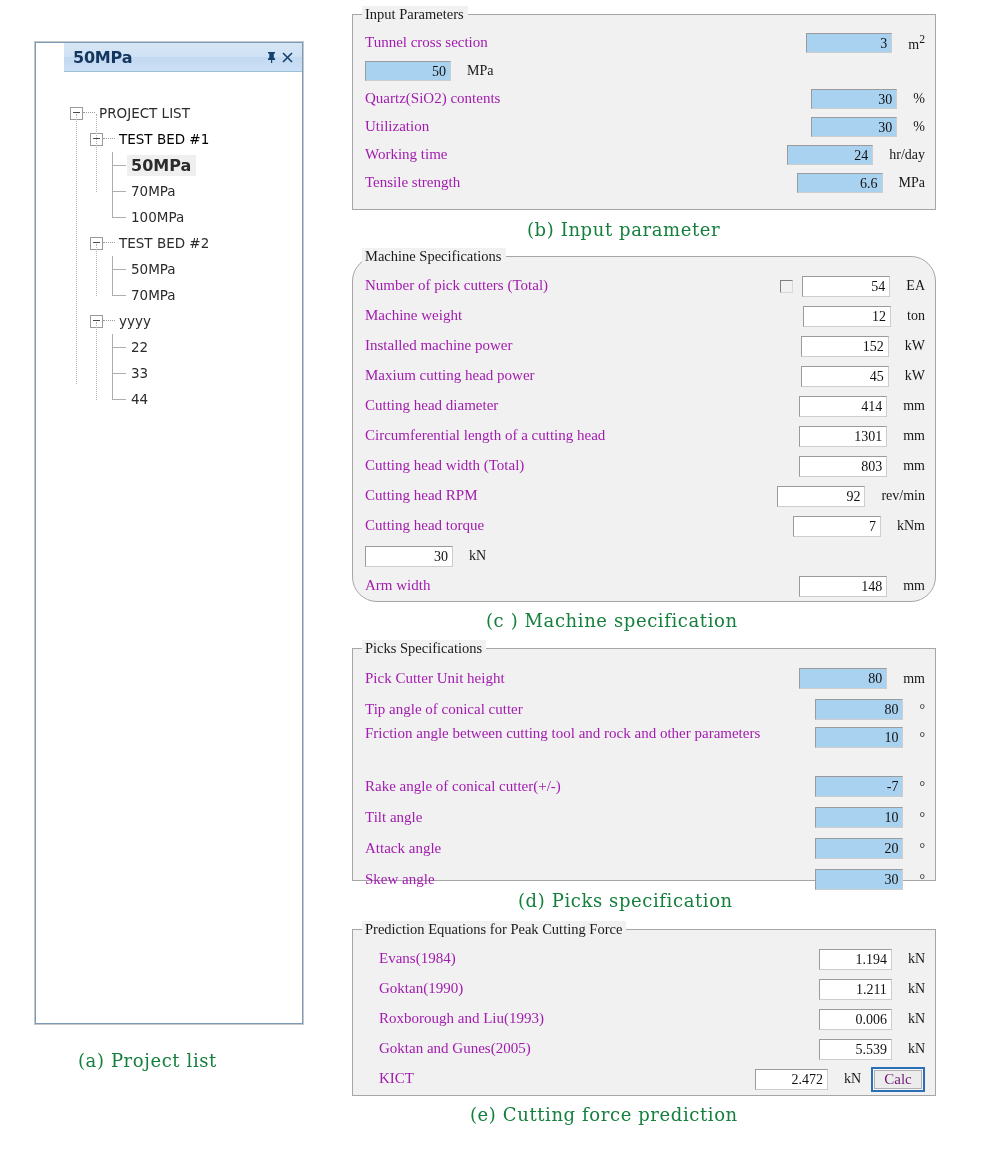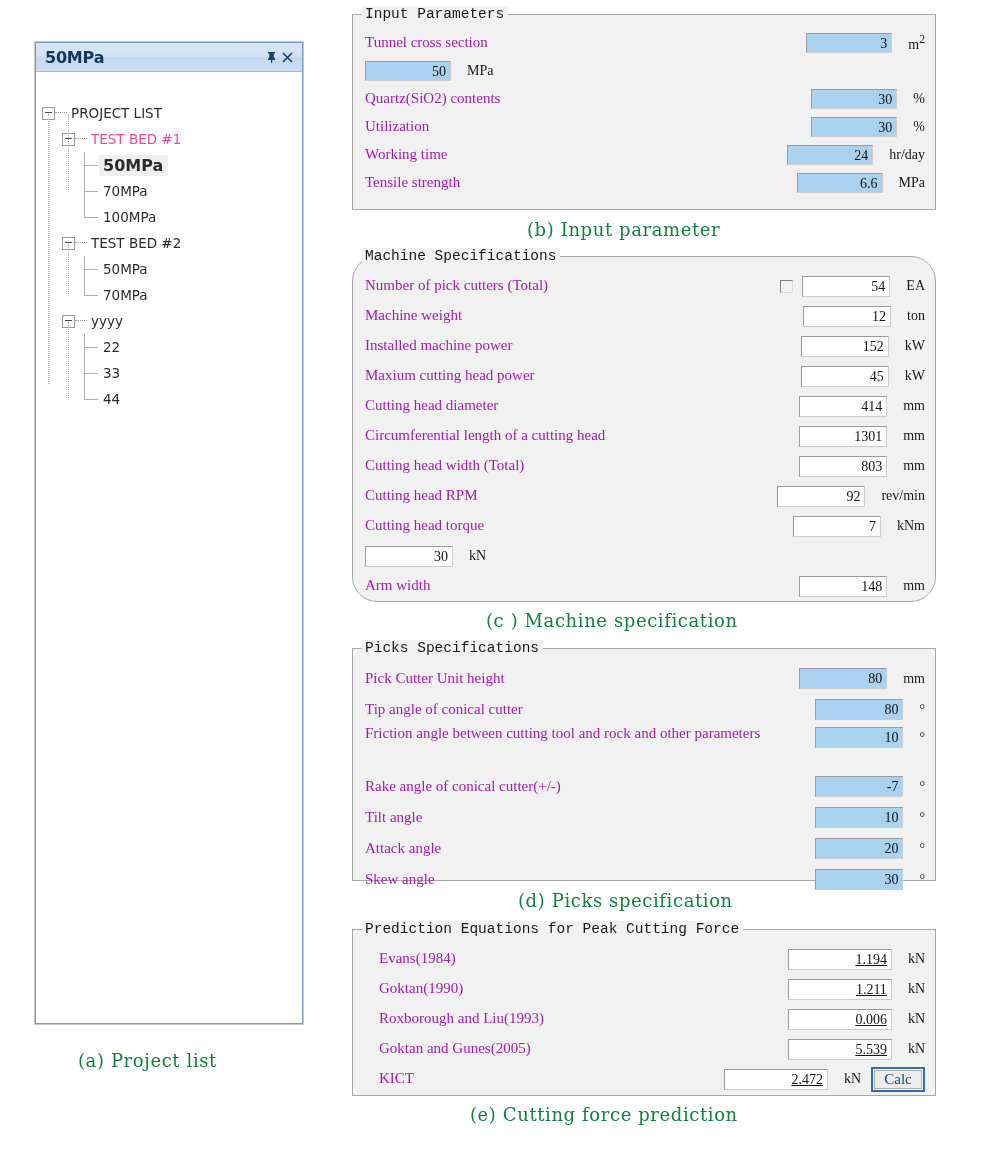--- a/index.html
+++ b/index.html
@@ -20,20 +20,21 @@
   #project-panel {
     position: absolute;
     left: 35px;
     top: 42px;
     width: 268px;
     height: 982px;
     border: 1px solid #7a9ab8;
     background: #ffffff;
     box-sizing: border-box;
     box-shadow: 0 0 0 1px #c8c8c8;
+    padding-left: 28px;
   }
   #panel-titlebar {
     height: 29px;
     background: linear-gradient(to bottom, #d6e6f6 0%, #cfe1f4 48%, #c2d9f0 52%, #cbe0f5 100%);
     border-bottom: 1px solid #9dbcd8;
     display: flex;
     align-items: center;
     padding: 0 7px 0 9px;
     box-sizing: border-box;
   }
@@ -108,21 +109,21 @@
   .leaf-elbow::after {
     content: "";
     position: absolute;
     left: 2px;
     right: 1px;
     top: 50%;
     border-top: 1px solid #adadad;
   }
   .leaf-elbow.mid::before { bottom: 0; }
   .tree-label { padding-left: 4px; }
-  .tree-label.red { color: #ec4899; text-align: right; }
+  .tree-label.red { color: #000000; text-align: right; }
   .tree-label.selected {
     font-weight: bold;
     font-size: 16px;
     background: #efefef;
     padding: 1px 5px 1px 4px;
   }
   .vline {
     position: absolute;
     border-left: 1px dotted #b4b4b4;
   }
@@ -144,21 +145,21 @@
     background: #f1f1f1;
     box-sizing: border-box;
     padding: 0;
   }
   .groupbox > .gb-title {
     position: absolute;
     top: -9px;
     left: 9px;
     background: #f1f1f1;
     padding: 0 4px 0 3px;
-    font-family: Liberation Mono, monospace;
+    font-family: Liberation Serif, serif;
     font-size: 14.5px;
     color: #1a1a1a;
     white-space: nowrap;
   }
   .rows {
     padding: 14px 10px 6px 12px;
   }
   .row {
     display: flex;
     align-items: center;
@@ -222,35 +223,35 @@
   #gb-machine .row { height: 30px; }
 
   
   #gb-picks .row { min-height: 31px; }
   #gb-picks .row.tall { min-height: 46px; align-items: flex-start; }
   #gb-picks .row.tall .fieldwrap { margin-top: 2px; }
 
   
   #gb-pred .rows { padding-left: 26px; }
   #gb-pred .row { height: 30px; }
-  #gb-pred .field { width: 104px; text-decoration: underline; }
+  #gb-pred .field { width: 73px; }
 
   .calc-btn {
     margin-left: 10px;
     width: 54px;
     height: 25px;
     box-sizing: border-box;
     border: 2px solid #2a6fb5;
     background: #ececec;
     display: flex;
     align-items: center;
     justify-content: center;
     font-family: "Liberation Serif", serif;
     font-size: 15px;
-    color: #0c4a6e;
+    color: #701a75;
     box-shadow: inset 0 0 0 1px #f7f7f7, inset 0 0 0 2px #b0b0b0;
   }
 </style>
 </head>
 <body>
 
 <div id="project-panel">
   <div id="panel-titlebar">
     <span id="panel-title">50MPa</span>
     <span class="titlebar-btn">

